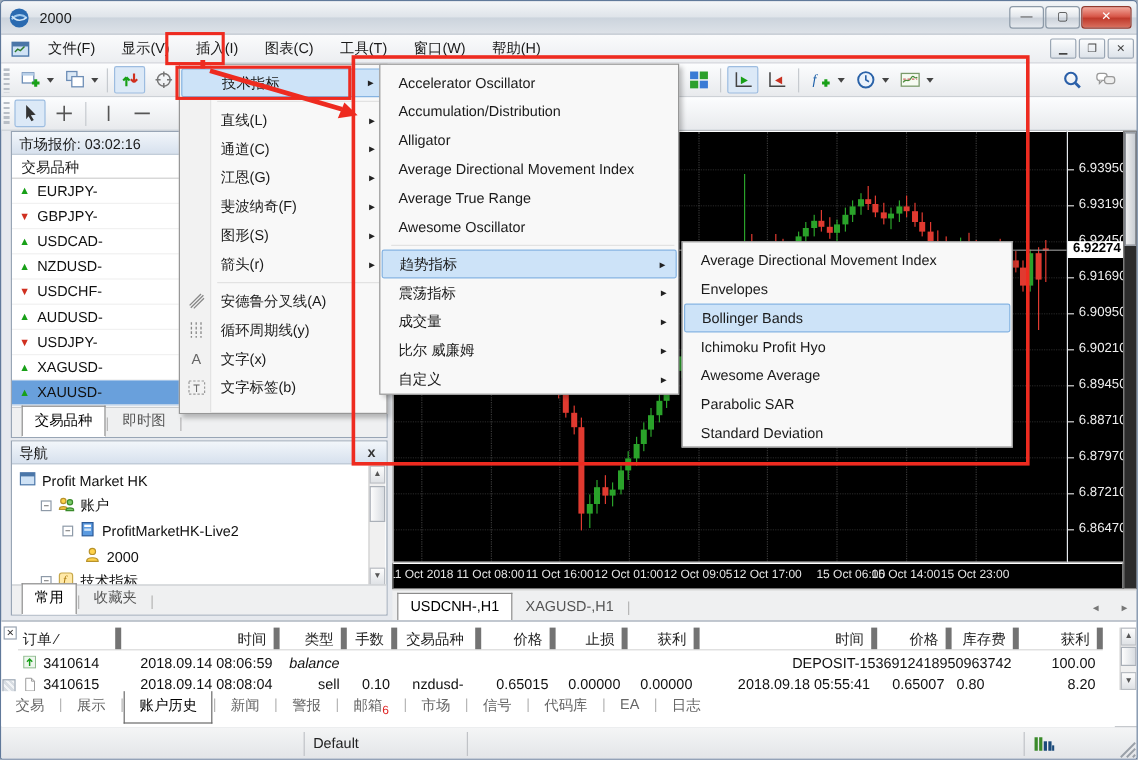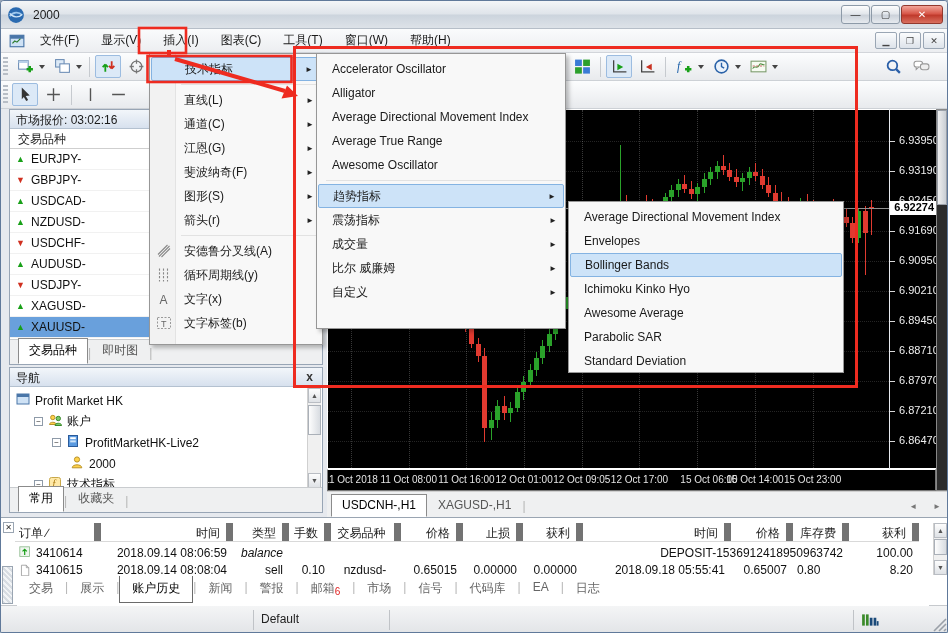--- a/index.html
+++ b/index.html
@@ -62,24 +62,24 @@
   .mitem.plain{padding-left:14px;}
   .mitem .mi-icon{position:absolute;left:5px;width:16px;height:16px;}
   .mitem .mi-icon svg{width:16px;height:16px;}
   .mitem .subarrow{position:absolute;right:7px;font-size:8px;color:#222;}
   .mitem.hl{background:#cde3f8;border:1px solid #84b3e2;border-radius:2px;height:24px;}
   .msep{height:1px;background:#e2e2e2;margin:3px 2px 3px 30px;}
   .msep.full{margin-left:8px;}
   
   #terminal{left:0;top:516px;width:948px;height:88px;background:#fff;border-top:1px solid #9aa5b2;}
   .th-row{position:absolute;left:14px;top:5px;height:19px;display:flex;font-size:12px;color:#222;border-bottom:1px solid #d9d9d9;}
-  .th-cell{padding:2px 6px 0 4px;border-right:7px solid #737373;white-space:nowrap;overflow:hidden;}
+  .th-cell{padding:2px 6px 0 4px;border-right:5px solid #737373;white-space:nowrap;overflow:hidden;}
   .tr-row{position:absolute;left:14px;height:21px;display:flex;font-size:12px;color:#111;align-items:center;}
   .td-cell{padding:0 6px 0 4px;white-space:nowrap;overflow:hidden;}
-  #bottom-tabs{position:absolute;left:16px;top:58px;right:20px;height:30px;background:#fff;display:flex;align-items:flex-start;font-size:12px;z-index:5;text-align:center;}
+  #bottom-tabs{position:absolute;left:0;top:58px;right:20px;height:30px;background:#fff;display:flex;align-items:flex-start;font-size:12px;z-index:5;text-align:center;}
   .btab{padding:4px 12px 5px;color:#666;}
   .btab.active{background:#fff;border:1px solid #6b6b6b;border-top:none;color:#000;box-shadow:0 2px 0 #fff;}
   .badge{color:#e02020;font-size:10px;vertical-align:sub;}
   
   #statusbar{left:0;top:604px;width:948px;height:29px;background:linear-gradient(#f4f5f6,#e2e4e7);border-top:1px solid #c6c9cd;font-size:12px;color:#222;}
   .sb-sep{position:absolute;top:4px;width:1px;height:20px;background:#c0c3c7;}
   
   .vsb{background:#f0f0f0;border-left:1px solid #d0d0d0;}
   .vsb .sb-btn{width:100%;height:15px;background:linear-gradient(#fdfdfd,#dfe2e6);border:1px solid #b9bdc3;font-size:7px;color:#555;text-align:center;line-height:13px;}
   .vsb .sb-thumb{width:100%;background:linear-gradient(90deg,#fdfdfd,#d8dce1);border:1px solid #aab0b8;}
@@ -803,20 +803,23 @@
             </svg></span>
         </div>
       </div>
   </div>
   <div class="abs menu" style="left:315px;top:52px;width:250px;height:276px;z-index:41;">
     <div class="menu-inner" id="indicators-menu-items">
         <div class="mitem plain">
           <span>Accelerator Oscillator</span>
         </div>
         <div class="mitem plain">
+          <span>Accumulation/Distribution</span>
+        </div>
+        <div class="mitem plain">
           <span>Alligator</span>
         </div>
         <div class="mitem plain">
           <span>Average Directional Movement Index</span>
         </div>
         <div class="mitem plain">
           <span>Average True Range</span>
         </div>
         <div class="mitem plain">
           <span>Awesome Oscillator</span>
@@ -849,21 +852,21 @@
         <div class="mitem plain">
           <span>Average Directional Movement Index</span>
         </div>
         <div class="mitem plain">
           <span>Envelopes</span>
         </div>
         <div class="mitem hl plain">
           <span>Bollinger Bands</span>
         </div>
         <div class="mitem plain">
-          <span>Ichimoku Kinko Hyo</span>
+          <span>Ichimoku Profit Hyo</span>
         </div>
         <div class="mitem plain">
           <span>Awesome Average</span>
         </div>
         <div class="mitem plain">
           <span>Parabolic SAR</span>
         </div>
         <div class="mitem plain">
           <span>Standard Deviation</span>
         </div>

